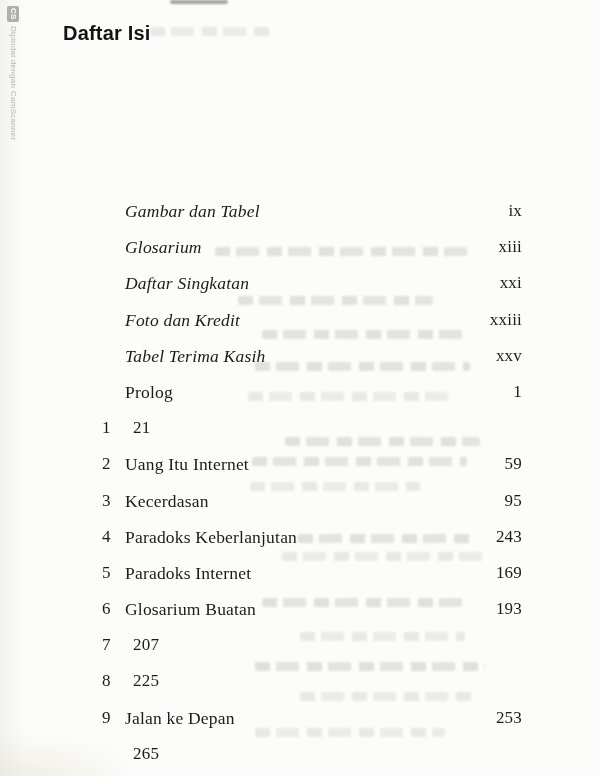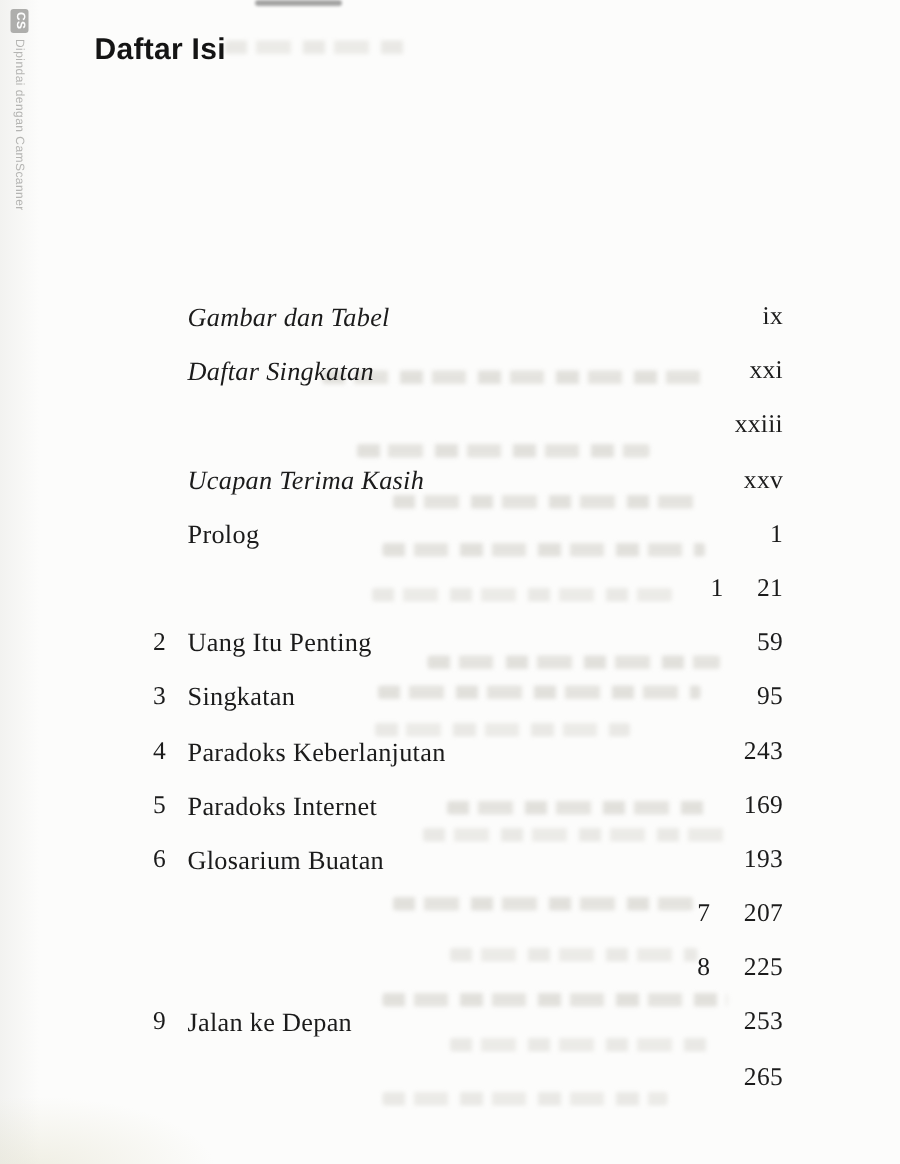--- a/index.html
+++ b/index.html
@@ -55,21 +55,20 @@
   
   .toc {
     position: absolute; left: 102px; top: 200px; width: 420px;
   }
   .toc-row {
     display: flex; align-items: flex-start;
     height: 36.2px;
     font-size: 17.5px; line-height: 22px;
     letter-spacing: .2px;
     color: #1b1b1b;
-    justify-content: flex-end;
   }
   .toc-num { width: 23px; font-size: 17px; }
   .toc-label { flex: 1 1 auto; }
   .toc-page { flex: 0 0 auto; margin-left: 8px; font-size: 17px; }
   .toc-row.italic .toc-label { font-style: italic; }
 
   
   .ghost {
     position: absolute; height: 9px; border-radius: 2px;
     filter: blur(1.3px); opacity: .5;
@@ -111,49 +110,55 @@
   <h1 class="title">Daftar Isi</h1>
 
   <div class="toc">
       <div class="toc-row italic">
       <span class="toc-num"></span>
       <span class="toc-label">Gambar dan Tabel</span>
       <span class="toc-page">ix</span>
     </div>
       <div class="toc-row italic">
       <span class="toc-num"></span>
+      <span class="toc-label">Glosarium</span>
+      <span class="toc-page">xiii</span>
+    </div>
+      <div class="toc-row italic">
+      <span class="toc-num"></span>
       <span class="toc-label">Daftar Singkatan</span>
       <span class="toc-page">xxi</span>
     </div>
       <div class="toc-row italic">
       <span class="toc-num"></span>
+      <span class="toc-label">Foto dan Kredit</span>
       <span class="toc-page">xxiii</span>
     </div>
       <div class="toc-row italic">
       <span class="toc-num"></span>
-      <span class="toc-label">Ucapan Terima Kasih</span>
+      <span class="toc-label">Tabel Terima Kasih</span>
       <span class="toc-page">xxv</span>
     </div>
       <div class="toc-row">
       <span class="toc-num"></span>
       <span class="toc-label">Prolog</span>
       <span class="toc-page">1</span>
     </div>
       <div class="toc-row">
       <span class="toc-num">1</span>
       <span class="toc-page">21</span>
     </div>
       <div class="toc-row">
       <span class="toc-num">2</span>
-      <span class="toc-label">Uang Itu Penting</span>
+      <span class="toc-label">Uang Itu Internet</span>
       <span class="toc-page">59</span>
     </div>
       <div class="toc-row">
       <span class="toc-num">3</span>
-      <span class="toc-label">Singkatan</span>
+      <span class="toc-label">Kecerdasan</span>
       <span class="toc-page">95</span>
     </div>
       <div class="toc-row">
       <span class="toc-num">4</span>
       <span class="toc-label">Paradoks Keberlanjutan</span>
       <span class="toc-page">243</span>
     </div>
       <div class="toc-row">
       <span class="toc-num">5</span>
       <span class="toc-label">Paradoks Internet</span>

